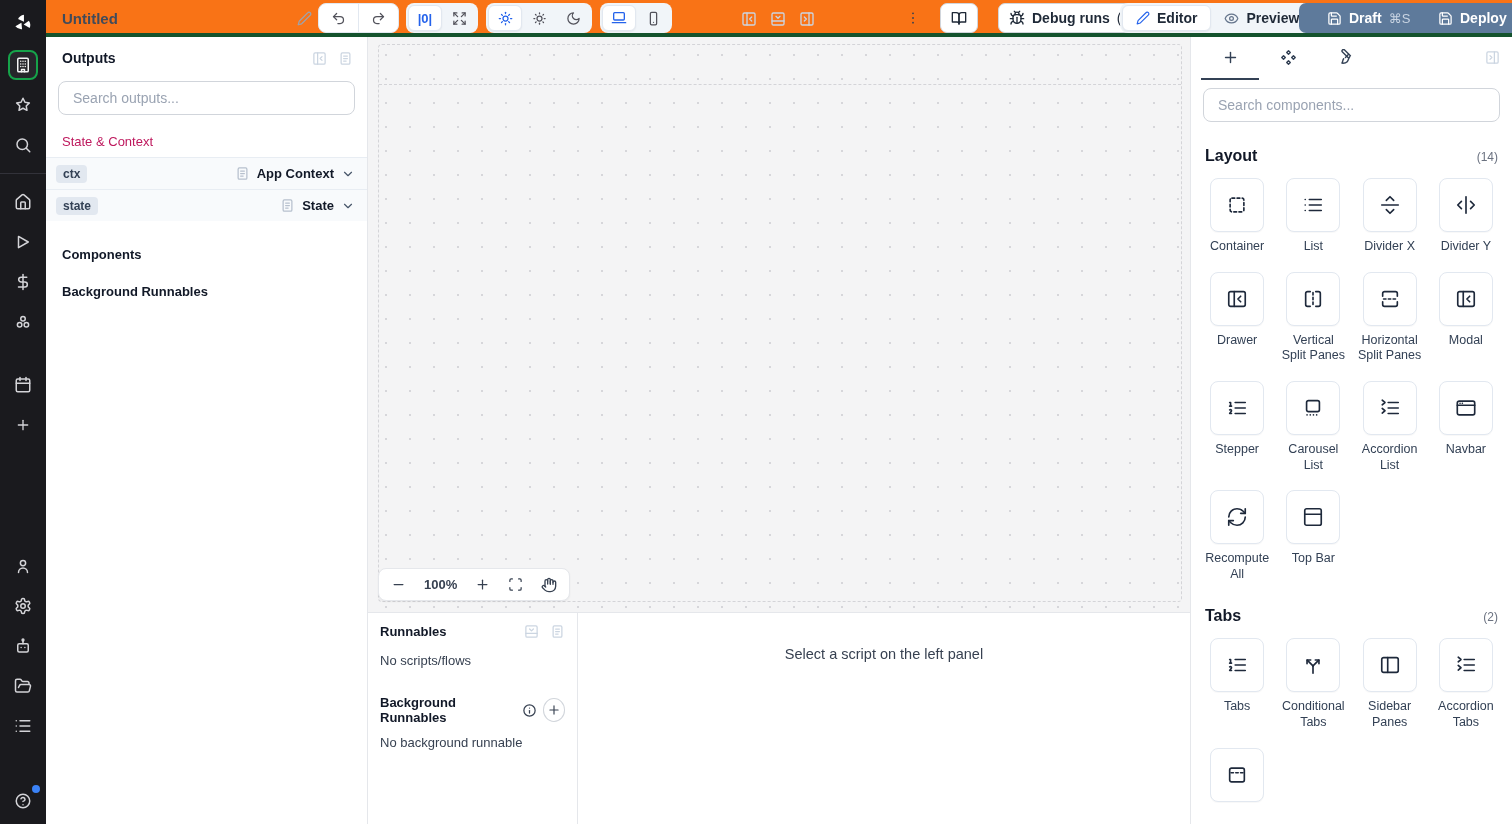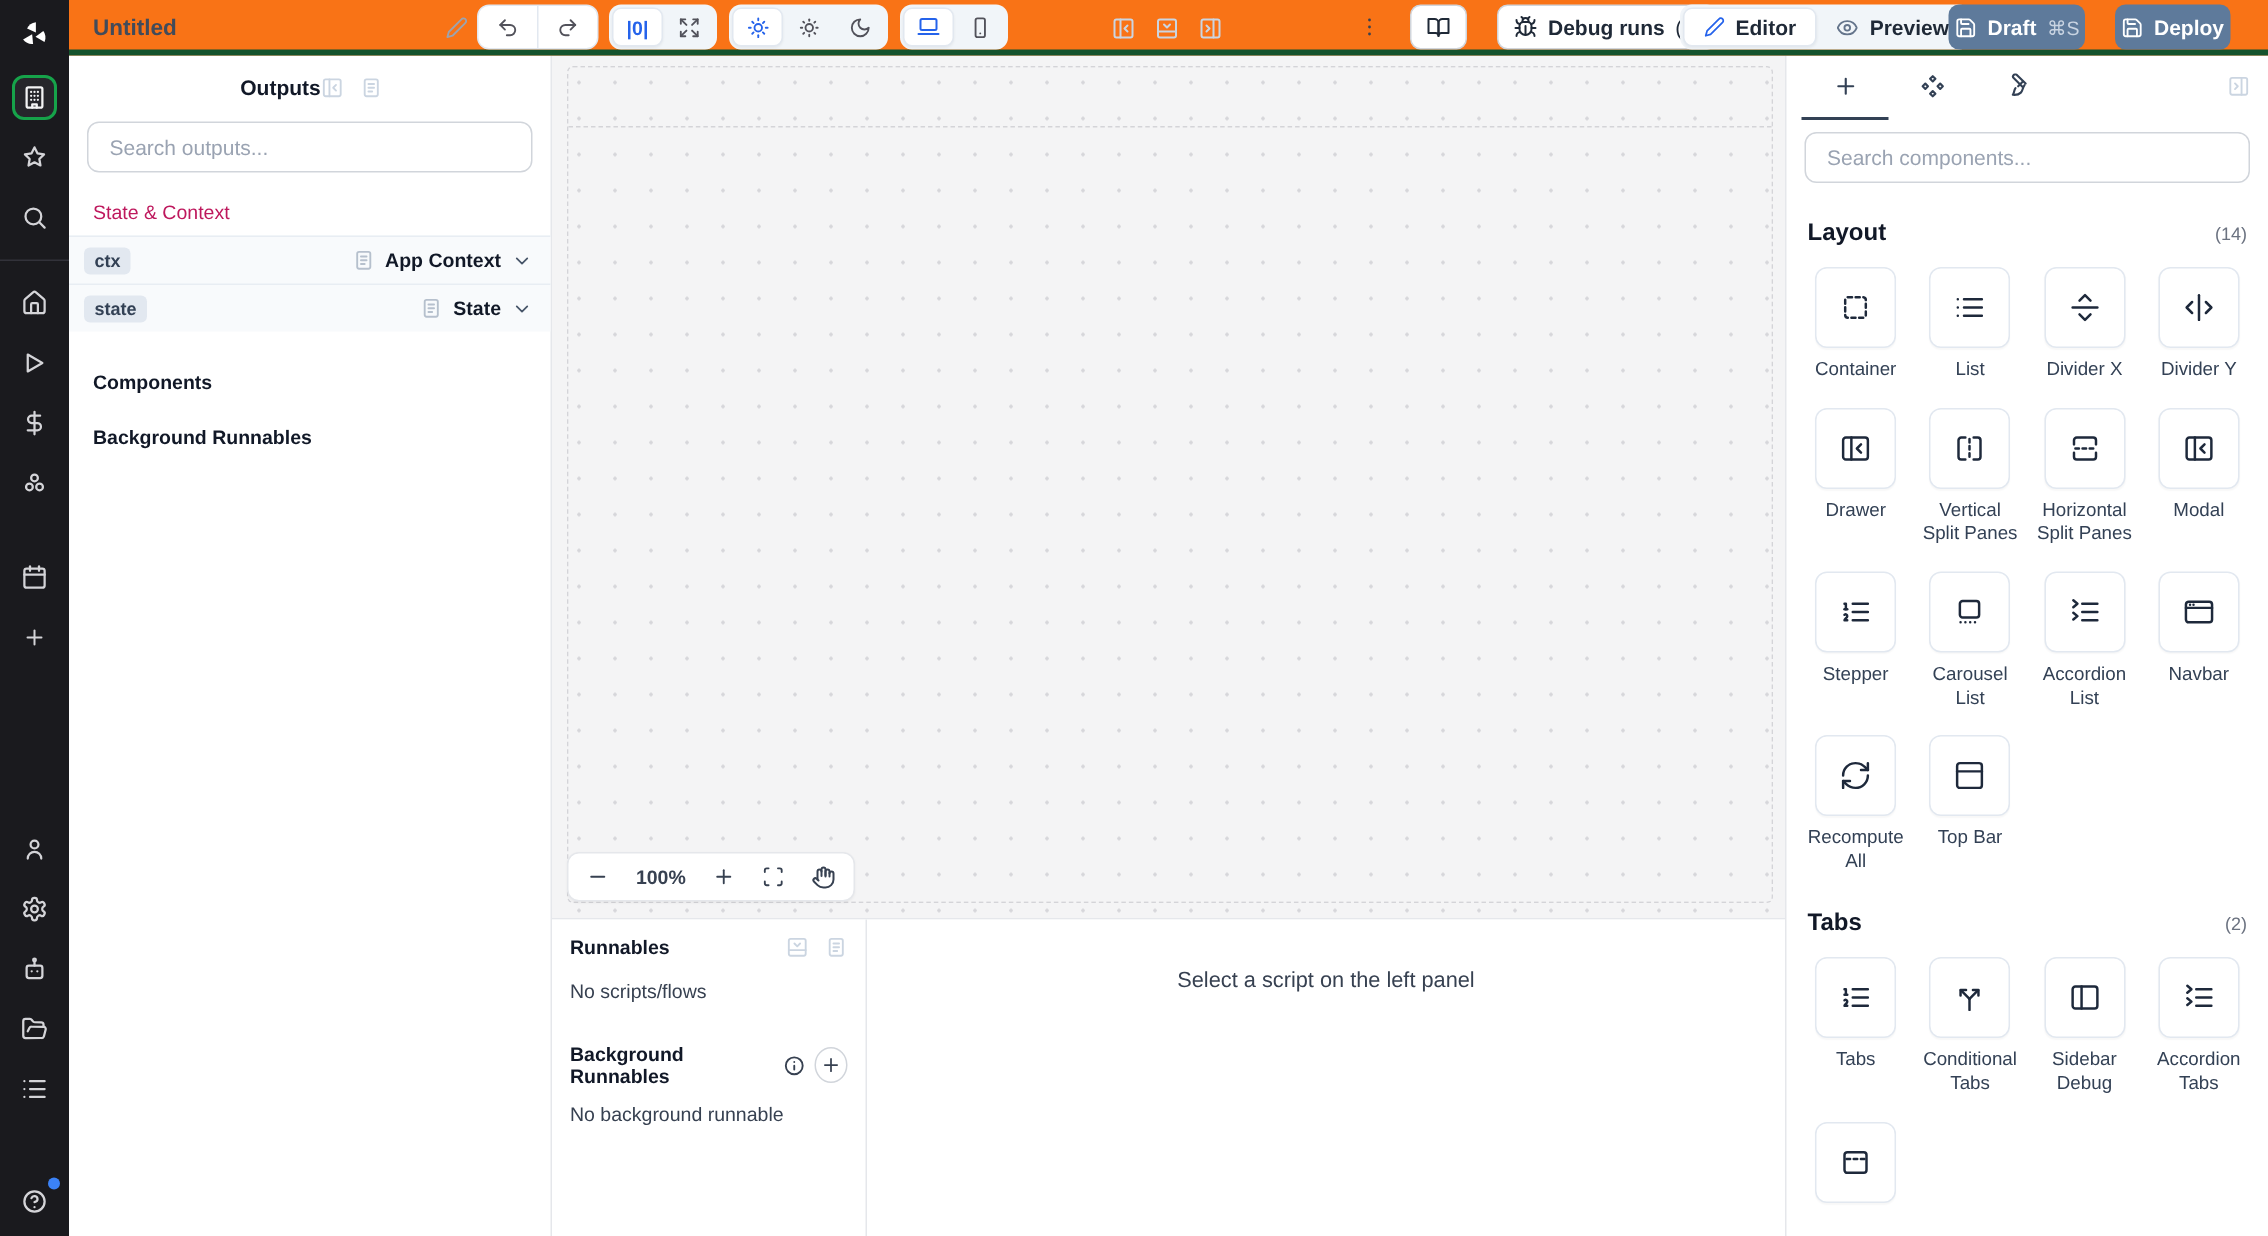--- a/index.html
+++ b/index.html
@@ -47,29 +47,29 @@
     gap:7px; background:#fff; border:1px solid #d1d5db; border-radius:7px; padding:0 10px;
     color:#1f2937; font-size:14px; font-weight:600; cursor:pointer; }
   .seg { position:absolute; left:1074px; top:3px; height:30px; display:flex; align-items:center;
     background:#f1f5f9; border-radius:8px; padding:2px; }
   .seg-btn { height:26px; padding:0 13px; display:flex; align-items:center; gap:7px;
     border-radius:6px; font-size:14px; font-weight:600; color:#1f2937; cursor:pointer; }
   .seg-btn.active { background:#fff; border:1px solid #e2e8f0; box-shadow:0 1px 2px rgba(0,0,0,.06); }
   .seg-btn .icon { color:#64748b; }
   .seg-btn.active .icon { color:#2563eb; }
   .cta { position:absolute; top:3px; height:30px; display:flex; align-items:center; gap:7px;
-    background:#5e7a9b; border-radius:7px; padding:0 4px; color:#fff; font-size:14px;
+    background:#5e7a9b; border-radius:7px; padding:0 28px; color:#fff; font-size:14px;
     font-weight:700; cursor:pointer; }
   .cta .icon { color:#fff; }
   .cta .shortcut { color:#c9d4e2; font-weight:500; font-size:13px; }
 
   
   .outputs { position:absolute; left:46px; top:37px; width:322px; height:787px; background:#fff;
     border-right:1px solid #e5e7eb; z-index:10; }
-  .outputs-head { display:flex; align-items:center; justify-content:center;
+  .outputs-head { display:flex; align-items:center; justify-content:space-between;
     padding:13px 14px 0 16px; }
   .panel-title { font-size:14px; font-weight:700; color:#111827; }
   .head-icons { display:flex; gap:11px; color:#cbd5e1; }
   .head-icons .icon { cursor:pointer; }
   .search-box { margin:15px 12px 0; height:34px; border:1px solid #d1d5db; border-radius:8px;
     display:flex; align-items:center; padding:0 12px; background:#fff; }
   .search-box input { border:none; outline:none; width:100%; font-size:14px; color:#111827;
     font-family:"Liberation Sans", sans-serif; background:transparent; }
   .search-box input::placeholder { color:#9aa3b2; }
   .sub-head { margin:19px 16px 8px; font-size:13px; font-weight:400; color:#be185d; }
@@ -886,21 +886,21 @@
         </div>
         <div class="comp-item">
           <div class="comp-card">
             <span class="icon i22">
               <svg viewBox="0 0 24 24" fill="none" stroke="currentColor" stroke-width="1.8" stroke-linecap="round" stroke-linejoin="round">
                 <rect x="3" y="4" width="18" height="16" rx="2"></rect>
                 <path d="M9.5 4v16"></path>
               </svg>
             </span>
           </div>
-          <div class="comp-label">Sidebar Debug</div>
+          <div class="comp-label">Sidebar Panes</div>
         </div>
         <div class="comp-item">
           <div class="comp-card">
             <span class="icon i22">
               <svg viewBox="0 0 24 24" fill="none" stroke="currentColor" stroke-width="1.8" stroke-linecap="round" stroke-linejoin="round">
                 <path d="M10 6h11M10 12h11M10 18h11"></path>
                 <path d="m3.5 3.5 3 2.5-3 2.5"></path>
                 <path d="m3.5 12.5 3 2.5-3 2.5"></path>
               </svg>
             </span>

